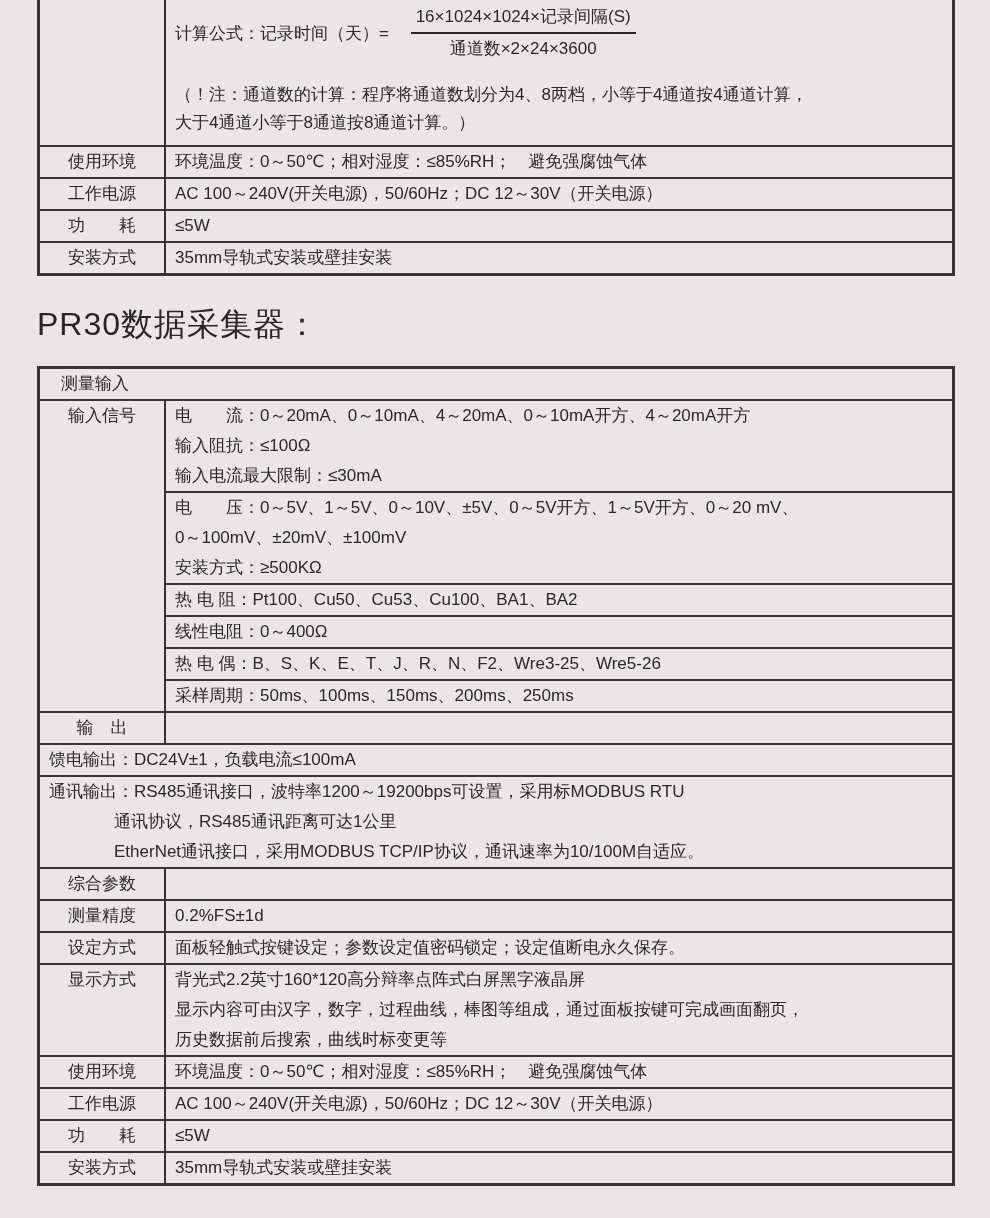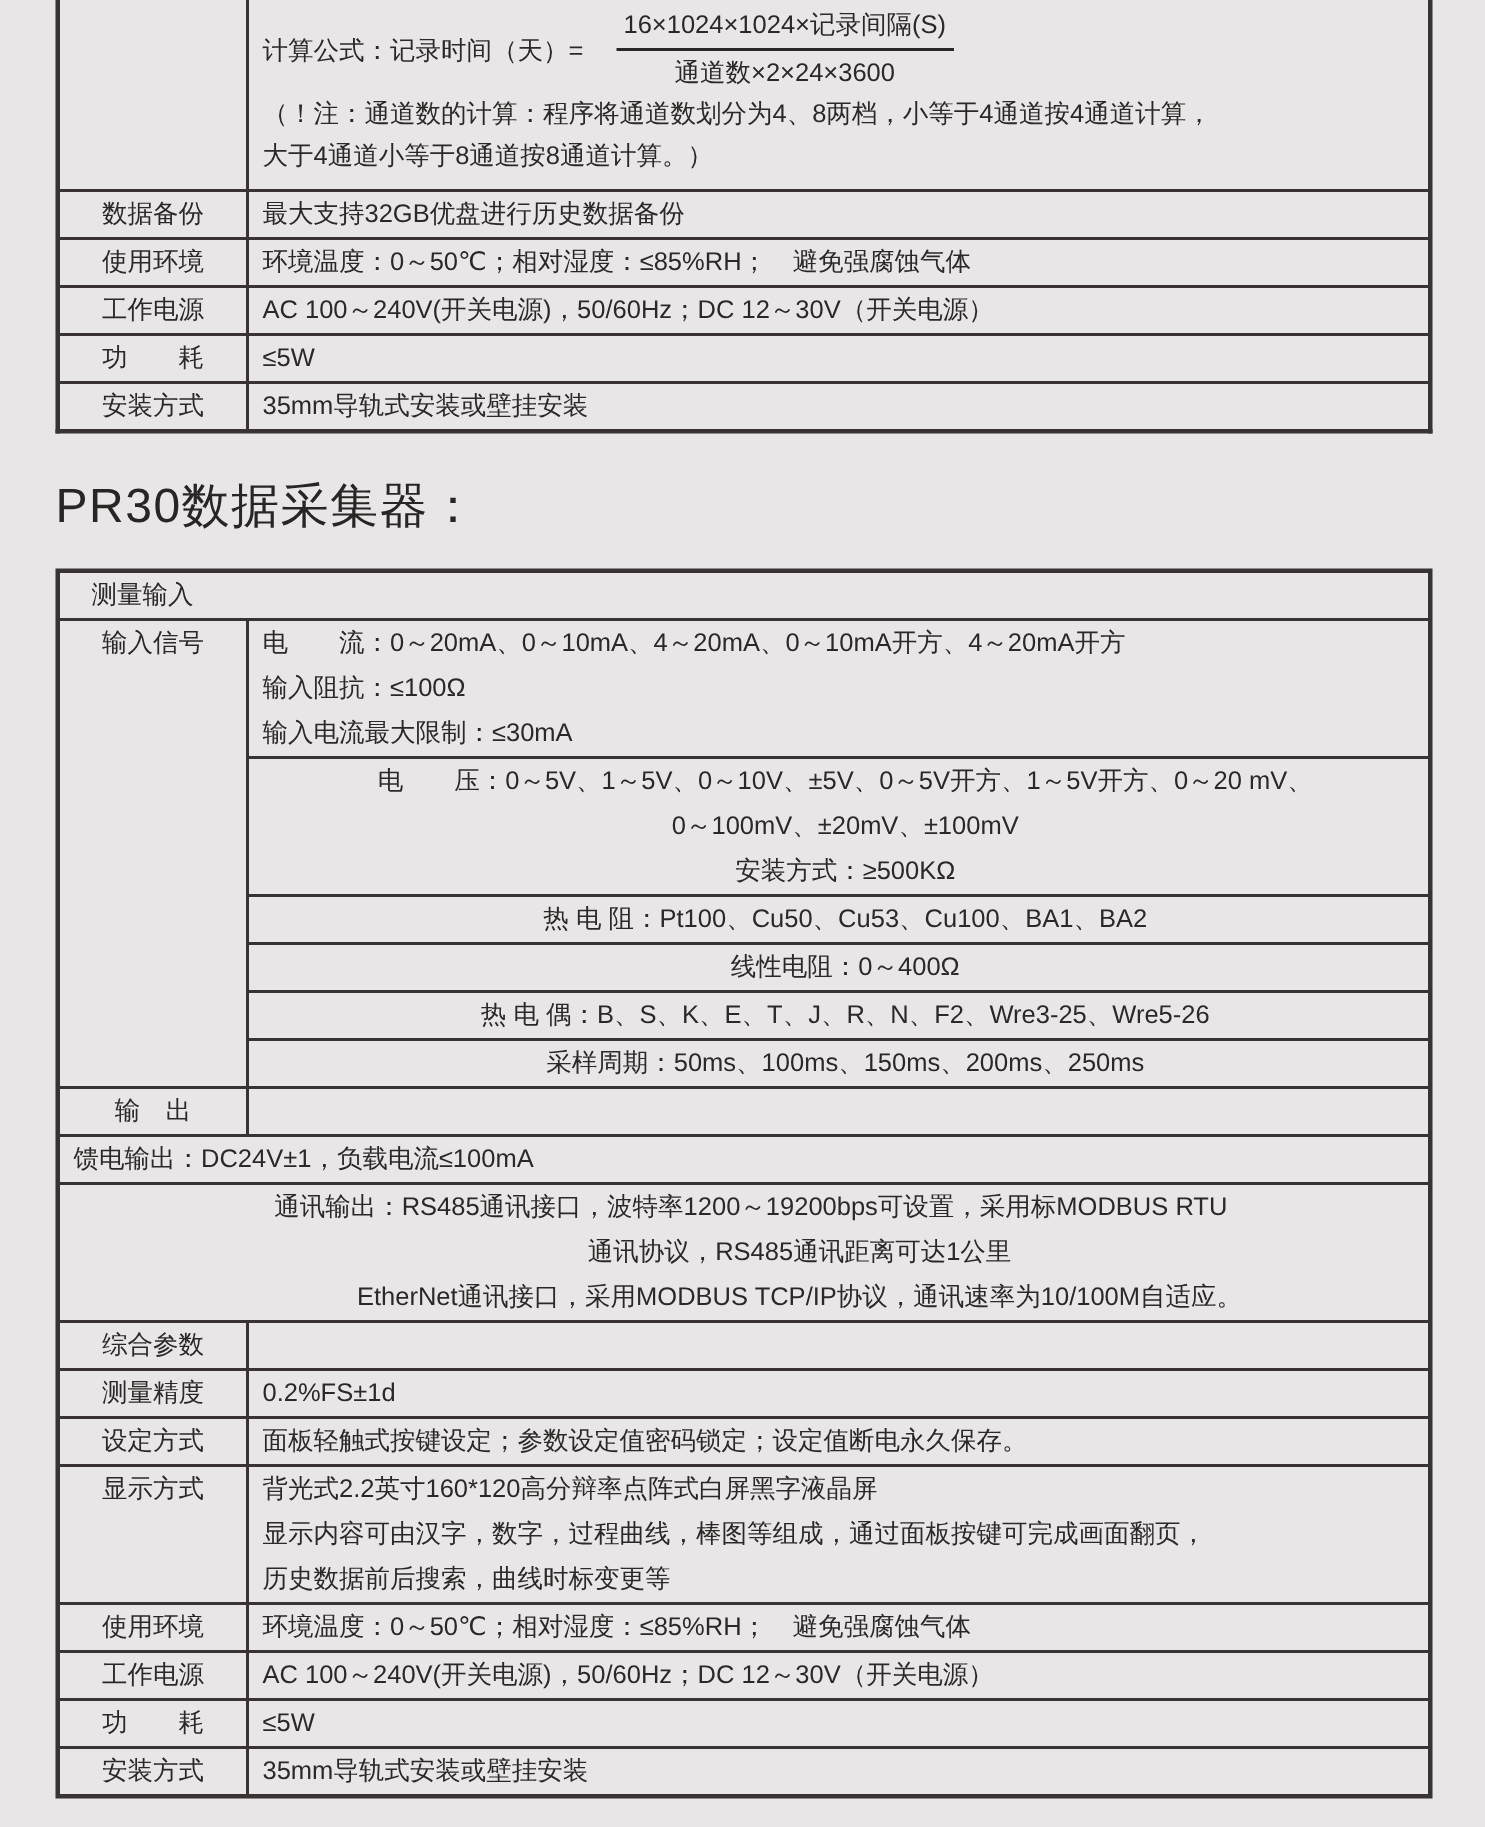--- a/index.html
+++ b/index.html
@@ -47,21 +47,21 @@
     line-height: 30px;
     padding-left: 21px;
     white-space: pre;
   }
   .cell-line {
     line-height: 30px;
     padding-left: 9px;
     white-space: pre;
   }
   .cell-line.indent { padding-left: 74px; }
-  .sub-block + .sub-block { border-top: 2px solid var(--border); text-align: center; }
+  .sub-block + .sub-block { border-top: 2px solid var(--border); }
 
   
   .formula-row .content-cell { padding: 5px 0 8px 0; }
   .formula-line {
     display: flex;
     align-items: center;
     padding-left: 9px;
     white-space: pre;
   }
   .frac {
@@ -75,21 +75,21 @@
     padding: 0 5px 3px 5px;
     border-bottom: 2px solid var(--text);
     line-height: 24px;
     white-space: pre;
   }
   .frac .den {
     padding-top: 3px;
     line-height: 24px;
     white-space: pre;
   }
-  .note-block { margin-top: 1px; }
+  .note-block { margin-top: 20px; }
   .note-block .cell-line { line-height: 28px; }
 
   .page-heading {
     margin: 27px 0 19px 37px;
     font-size: 32px;
     font-weight: 500;
     letter-spacing: 1px;
     color: #2a2525;
     white-space: pre;
   }
@@ -105,24 +105,20 @@
       <div class="formula-line">
         <span>计算公式：记录时间（天）= </span><span class="frac"><span class="num">16×1024×1024×记录间隔(S)</span><span class="den">通道数×2×24×3600</span></span>
       </div>
       <div class="note-block">
         <div class="cell-line">（！注：通道数的计算：程序将通道数划分为4、8两档，小等于4通道按4通道计算，</div>
         <div class="cell-line">大于4通道小等于8通道按8通道计算。）</div>
       </div>
     </div>
   </div>
 
-  <div class="row">
-    <div class="label-cell">数据备份</div>
-    <div class="content-cell cell-line">最大支持32GB优盘进行历史数据备份</div>
-  </div>
 
   <div class="row">
     <div class="label-cell">使用环境</div>
     <div class="content-cell cell-line">环境温度：0～50℃；相对湿度：≤85%RH；　避免强腐蚀气体</div>
   </div>
 
   <div class="row">
     <div class="label-cell">工作电源</div>
     <div class="content-cell cell-line">AC 100～240V(开关电源)，50/60Hz；DC 12～30V（开关电源）</div>
   </div>

